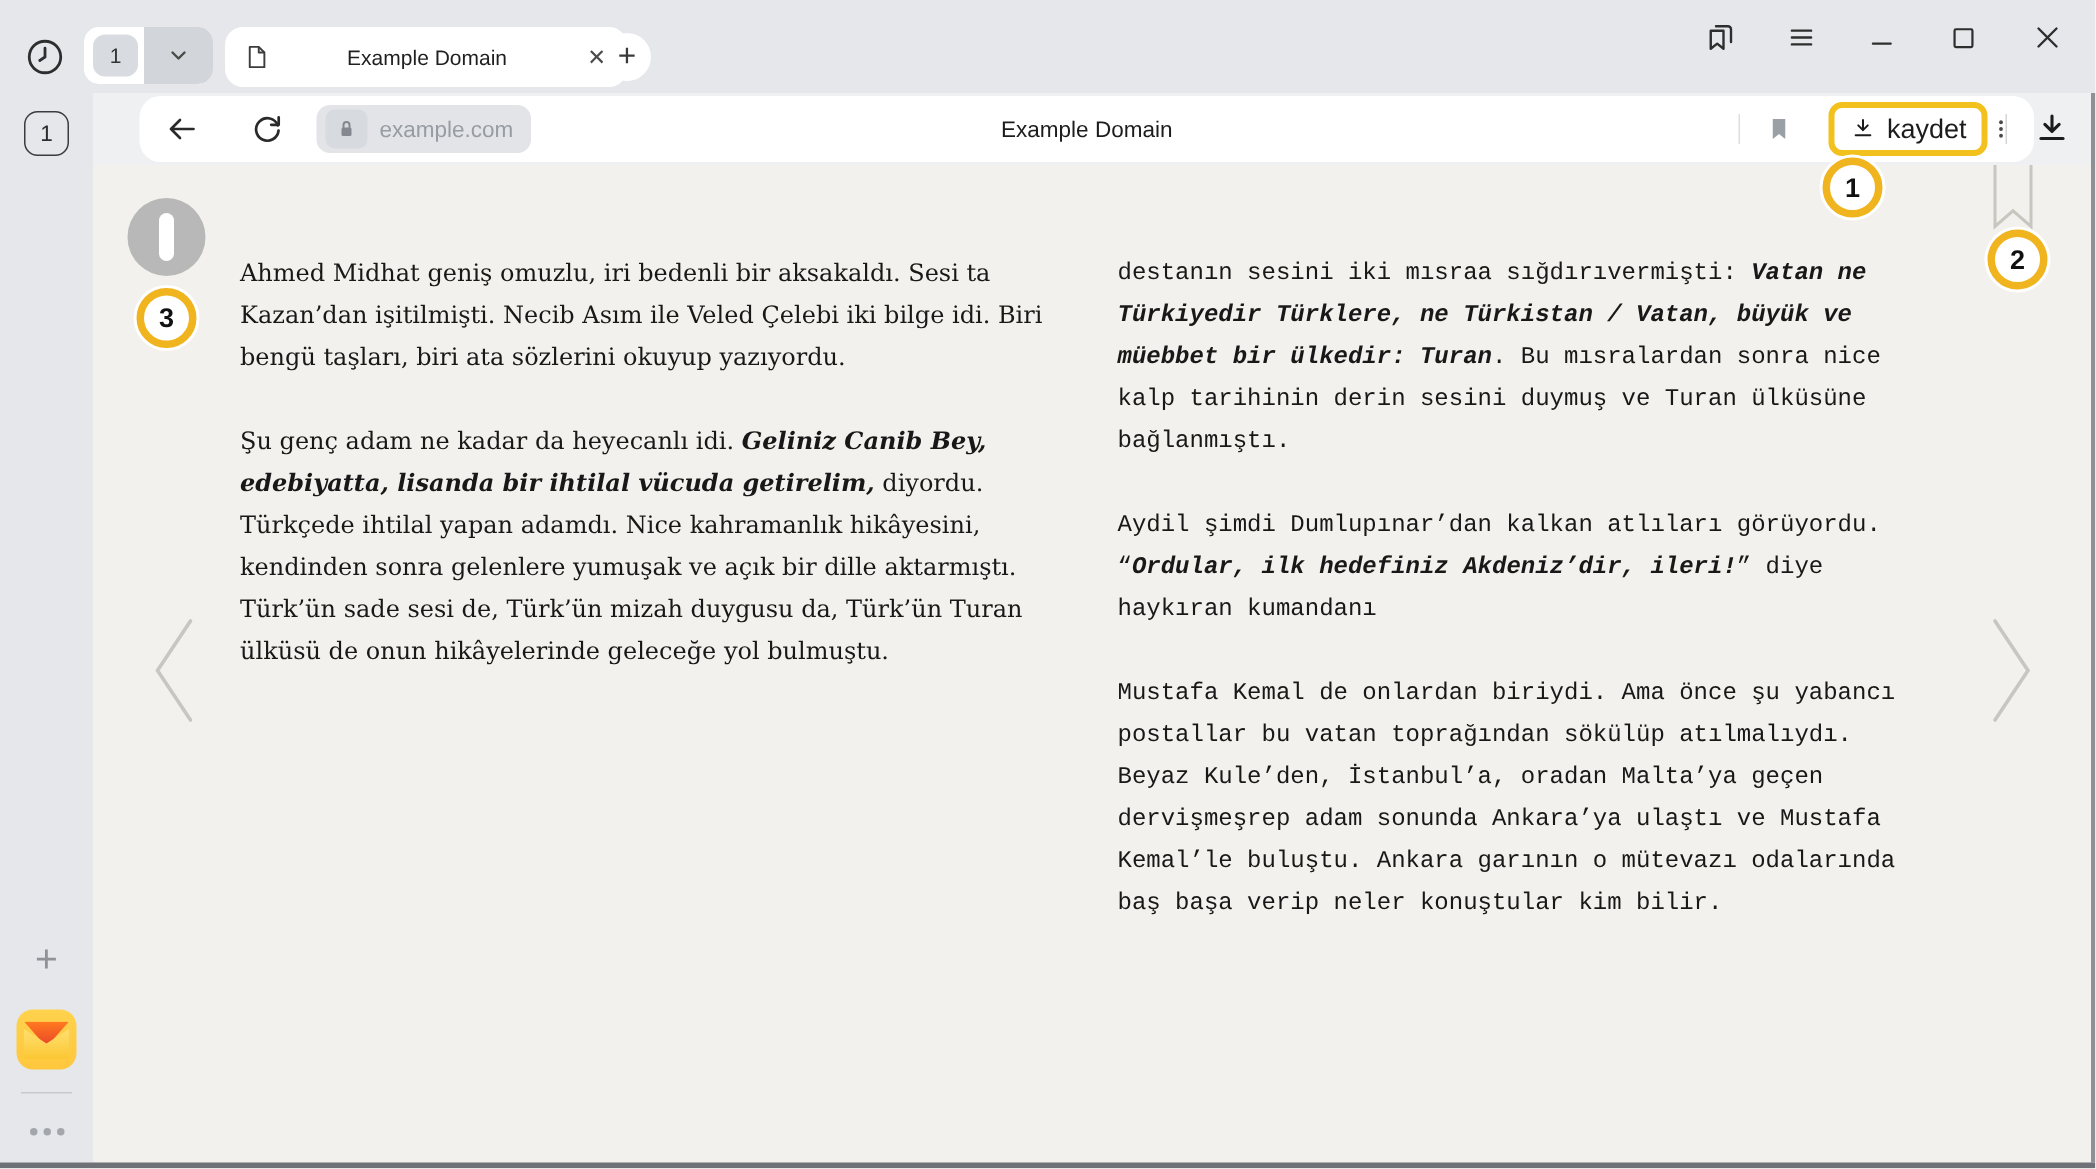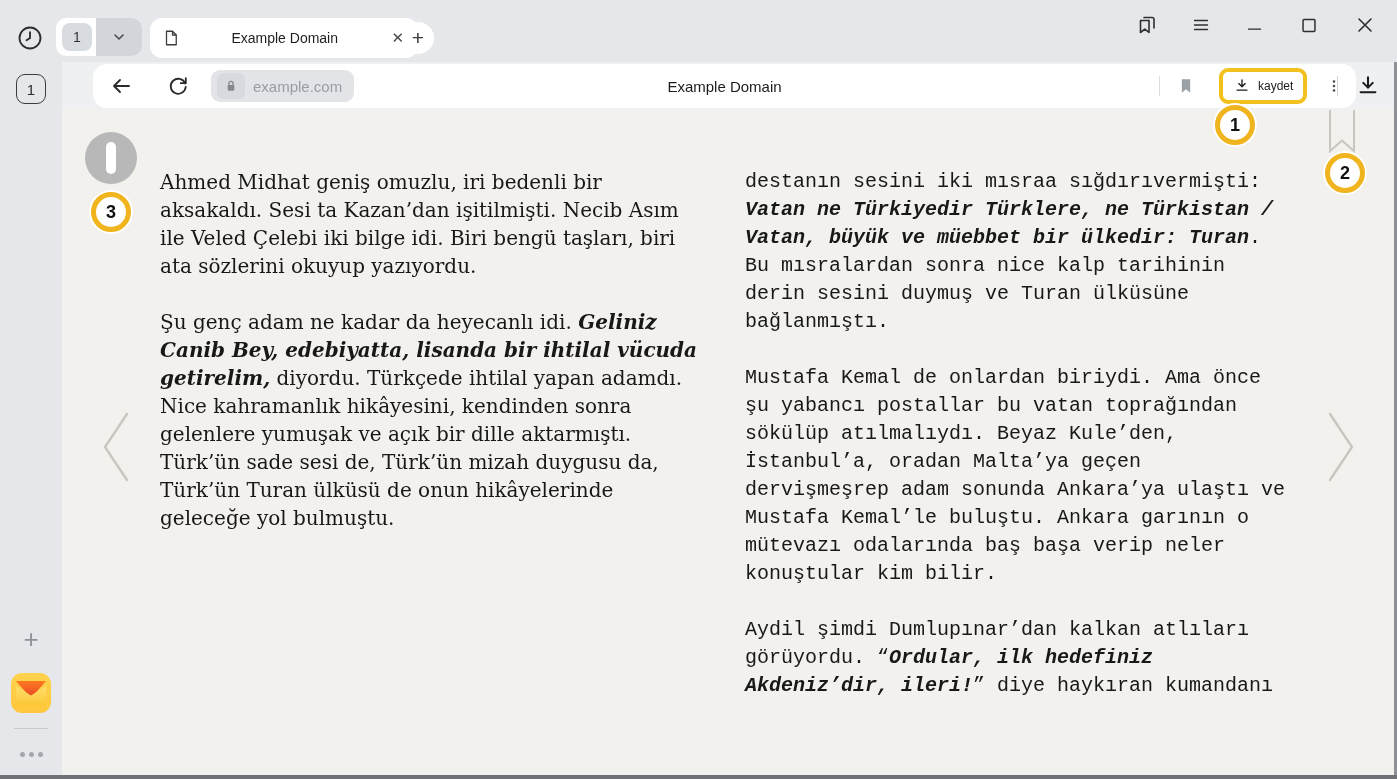--- a/index.html
+++ b/index.html
@@ -21,21 +21,21 @@
   
   .toolbar-row{position:absolute;top:62px;left:62px;right:0;height:48px;background:#eff0f2;}
   .toolbar{position:absolute;left:0;top:2px;width:1263px;height:44px;background:#ffffff;border-radius:14px;margin-left:31px;}
   .tb-abs{position:absolute;display:flex;align-items:center;justify-content:center;}
   .url-pill{position:absolute;left:118px;top:6px;height:32px;background:#e2e4e7;border-radius:9px;display:flex;align-items:center;padding:0 12px 0 6px;gap:6px;}
   .lock-chip{width:28px;height:26px;background:#d7dade;border-radius:6px;display:flex;align-items:center;justify-content:center;margin-right:2px;}
   .url-text{font-size:15px;color:#989da3;}
   .page-title{position:absolute;left:0;right:0;top:0;height:44px;display:flex;align-items:center;justify-content:center;font-size:15px;color:#1c1c1c;pointer-events:none;}
   .tb-sep{position:absolute;top:12px;width:1px;height:20px;background:#dcdee1;}
   .save-btn{position:absolute;left:1126px;top:4px;height:36px;box-sizing:border-box;border:4px solid #f2c11e;border-radius:9px;background:#fff;display:flex;align-items:center;gap:7px;padding:0 10px;}
-  .save-label{font-size:12px;color:#1c1c1c;}
+  .save-label{font-size:18px;color:#1c1c1c;}
   .row-sep{position:absolute;left:1275px;top:14px;width:1px;height:20px;background:#d3d5d8;}
 
   
   .sidebar{position:absolute;top:62px;left:0;width:62px;bottom:4px;background:#e5e7ea;}
   .sb-count{position:absolute;left:16px;top:12px;width:30px;height:30px;border:1.6px solid #3c3c3c;border-radius:9px;display:flex;align-items:center;justify-content:center;font-size:15px;color:#2c2c2c;background:transparent;box-sizing:border-box;}
   .sb-plus{position:absolute;left:0;width:62px;bottom:120px;text-align:center;font-size:26px;color:#8f9398;font-weight:300;}
   .mail-logo{position:absolute;left:11px;bottom:62px;width:40px;height:40px;border-radius:11px;background:linear-gradient(180deg,#ffd24d,#ffc73d);overflow:hidden;}
   .mail-flap{position:absolute;left:5px;right:5px;top:8px;height:17px;background:linear-gradient(180deg,#ff7a1f,#e8432a);clip-path:polygon(0 0,100% 0,50% 100%);}
   .mail-body{position:absolute;left:5px;right:5px;bottom:7px;height:20px;background:linear-gradient(180deg,#ffdf70,#fbc733);clip-path:polygon(0 0,50% 48%,100% 0,100% 100%,0 100%);}
   .sb-divider{position:absolute;left:14px;bottom:46px;width:34px;height:1px;background:#c7cacd;}
@@ -43,21 +43,21 @@
   .sb-dots span{width:5px;height:5px;border-radius:50%;background:#a3a7ab;display:block;}
 
   
   .content{position:absolute;top:110px;left:62px;right:3px;bottom:4px;background:#f2f1ed;}
   .listen-btn{position:absolute;left:23px;top:22px;width:52px;height:52px;border-radius:50%;background:#b8b8b8;display:flex;align-items:center;justify-content:center;}
   .listen-bar{width:10px;height:32px;border-radius:5px;background:#ffffff;}
   .ribbon{position:absolute;left:1266px;top:0px;width:28px;height:44px;}
   .chev{position:absolute;top:300px;width:40px;height:74px;}
   .chev.left{left:34px;}
   .chev.right{left:1259px;}
-  .col{position:absolute;top:58px;width:545px;font-family:"DejaVu Serif","Liberation Serif",serif;font-size:20px;line-height:28px;color:#181818;}
+  .col{position:absolute;top:58px;width:545px;font-family:"DejaVu Serif","Liberation Serif",serif;font-size:16px;line-height:28px;color:#181818;}
   .col.left{left:98px;}
   .col.right{left:683px;font-family:Liberation Mono, monospace;}
   .col p{margin:0 0 28px 0;}
   .col .em{font-weight:bold;font-style:italic;}
 
   
   .badge{position:absolute;width:30px;height:30px;border-radius:50%;background:#ffffff;border:5px solid #f0b41f;box-shadow:0 0 0 2px #ffffff;display:flex;align-items:center;justify-content:center;font-size:18px;font-weight:bold;color:#111;z-index:30;box-sizing:content-box;}
 
   
   .edge-bottom{position:absolute;left:0;right:0;bottom:0;height:4px;background:#6e7176;}
@@ -250,22 +250,22 @@
           <path d="M9 4l22 33L9 70" fill="none" stroke="#c9c6c1" stroke-width="2.4" stroke-linecap="round"></path>
         </svg>
     </div>
 
     <div class="col left" id="col-left">
         <p><span>Ahmed Midhat geniş omuzlu, iri bedenli bir aksakaldı. Sesi ta Kazan’dan işitilmişti. Necib Asım ile Veled Çelebi iki bilge idi. Biri bengü taşları, biri ata sözlerini okuyup yazıyordu.</span></p>
         <p><span>Şu genç adam ne kadar da heyecanlı idi. </span><span class="em">Geliniz Canib Bey, edebiyatta, lisanda bir ihtilal vücuda getirelim,</span><span> diyordu. Türkçede ihtilal yapan adamdı. Nice kahramanlık hikâyesini, kendinden sonra gelenlere yumuşak ve açık bir dille aktarmıştı. Türk’ün sade sesi de, Türk’ün mizah duygusu da, Türk’ün Turan ülküsü de onun hikâyelerinde geleceğe yol bulmuştu.</span></p>
       </div>
     <div class="col right" id="col-right">
         <p><span>destanın sesini iki mısraa sığdırıvermişti: </span><span class="em">Vatan ne Türkiyedir Türklere, ne Türkistan / Vatan, büyük ve müebbet bir ülkedir: Turan</span><span>. Bu mısralardan sonra nice kalp tarihinin derin sesini duymuş ve Turan ülküsüne bağlanmıştı.</span></p>
+        <p><span>Aydil şimdi Dumlupınar’dan kalkan atlıları görüyordu. “</span><span class="em">Ordular, ilk hedefiniz Akdeniz’dir, ileri!</span><span>” diye haykıran kumandanı</span></p>
         <p><span>Mustafa Kemal de onlardan biriydi. Ama önce şu yabancı postallar bu vatan toprağından sökülüp atılmalıydı. Beyaz Kule’den, İstanbul’a, oradan Malta’ya geçen dervişmeşrep adam sonunda Ankara’ya ulaştı ve Mustafa Kemal’le buluştu. Ankara garının o mütevazı odalarında baş başa verip neler konuştular kim bilir.</span></p>
-        <p><span>Aydil şimdi Dumlupınar’dan kalkan atlıları görüyordu. “</span><span class="em">Ordular, ilk hedefiniz Akdeniz’dir, ileri!</span><span>” diye haykıran kumandanı</span></p>
       </div>
   </div>
 
   <div class="badge" style="left:1215px;top:105px;">1</div>
   <div class="badge" style="left:1325px;top:153px;">2</div>
   <div class="badge" style="left:91px;top:192px;">3</div>
 
   <div class="edge-right"></div>
   <div class="edge-bottom"></div>
 </div>

